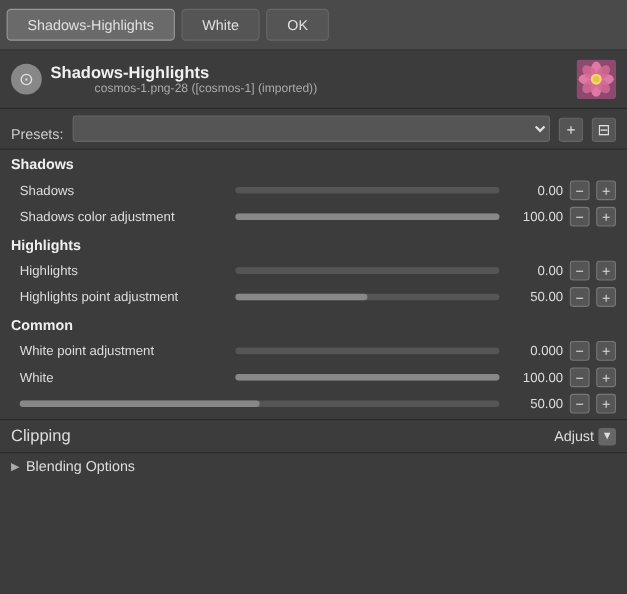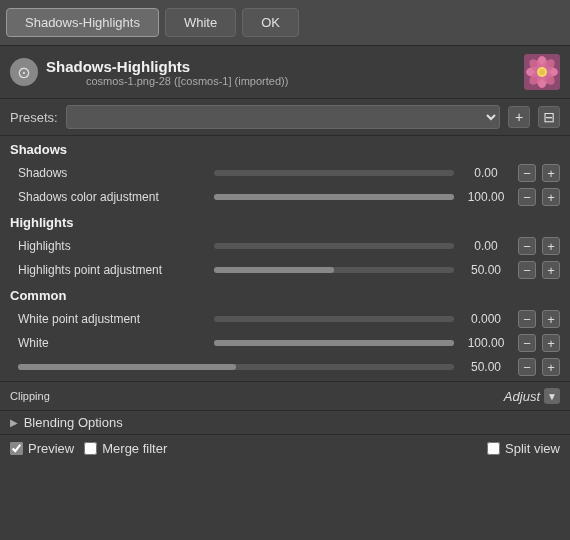--- a/index.html
+++ b/index.html
@@ -82,21 +82,21 @@
       height: 36px;
       border-radius: 3px;
       overflow: hidden;
       flex-shrink: 0;
     }
     .panel-thumb svg { width: 100%; height: 100%; }
 
     
     .presets-row {
       display: flex;
-      align-items: center;
+      align-items: flex-end;
       padding: 6px 10px;
       gap: 8px;
       border-bottom: 1px solid #2a2a2a;
     }
     .presets-row label { color: #ccc; font-size: 13px; }
     .presets-select {
       flex: 1;
       background: #555;
       border: 1px solid #666;
       color: #e0e0e0;
@@ -147,21 +147,21 @@
       border-radius: 3px;
       position: relative;
     }
     .slider-fill {
       height: 100%;
       border-radius: 3px;
       background: #888;
     }
     .slider-value {
       width: 52px;
-      text-align: center;
+      text-align: right;
       font-size: 12px;
       color: #ddd;
       flex-shrink: 0;
     }
     .slider-btn {
       width: 18px;
       height: 18px;
       background: #555;
       border: 1px solid #777;
       border-radius: 3px;
@@ -177,32 +177,31 @@
 
     
     .clipping-row {
       display: flex;
       align-items: center;
       padding: 6px 10px;
       border-top: 1px solid #2a2a2a;
       margin-top: 2px;
     }
     .clipping-label {
-      font-size: 11px;
+      font-size: 15px;
       color: #ddd;
       flex: 1;
     }
     .clipping-select {
       display: flex;
       align-items: center;
       gap: 4px;
       font-size: 13px;
       color: #ddd;
       cursor: pointer;
-      font-style: italic;
     }
     .dropdown-arrow {
       width: 16px;
       height: 16px;
       background: #666;
       border-radius: 3px;
       display: flex;
       align-items: center;
       justify-content: center;
       font-size: 10px;
@@ -372,29 +371,14 @@
       <span>Adjust</span>
       <div class="dropdown-arrow">▼</div>
     </div>
   </div>
 
   <div class="blending-row">
     <span class="blending-arrow">▶</span>
     <span class="blending-label">Blending Options</span>
   </div>
 
-  <div class="bottom-bar">
-    <div class="checkbox-group">
-      <input type="checkbox" id="preview-cb" checked="" style="">
-      <label for="preview-cb">Preview</label>
-    </div>
-    <div class="checkbox-group">
-      <input type="checkbox" id="merge-cb" style="">
-      <label for="merge-cb">Merge filter</label>
-    </div>
-    <div class="spacer"></div>
-    <div class="checkbox-group">
-      <input type="checkbox" id="split-cb" style="">
-      <label for="split-cb">Split view</label>
-    </div>
-  </div>
 
 </div>
 
 </body></html>

